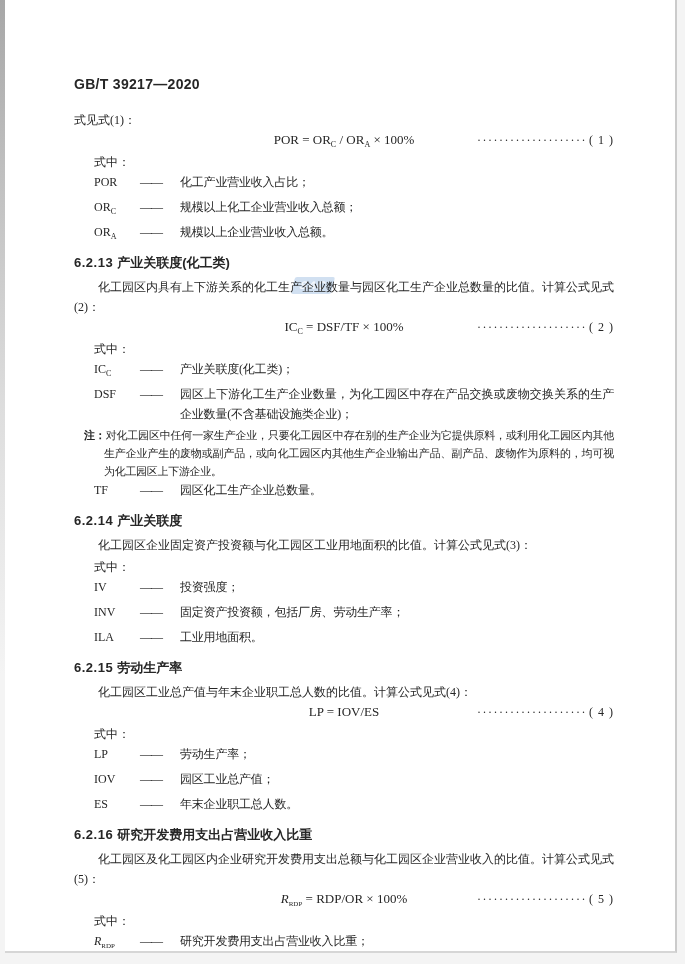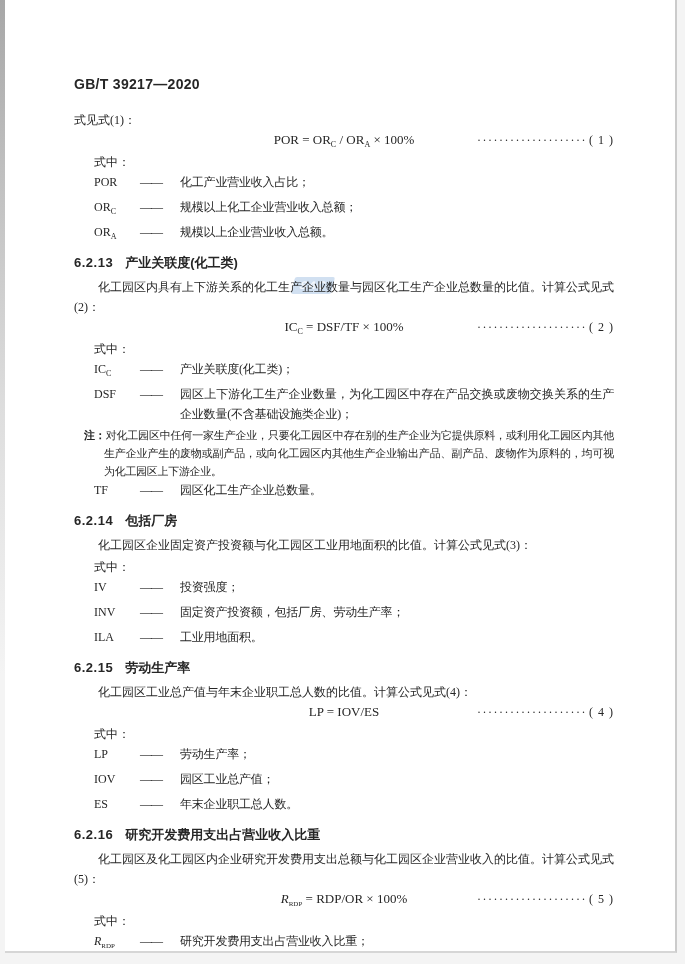--- a/index.html
+++ b/index.html
@@ -48,21 +48,21 @@
 
   .para { margin-top: 4px; text-indent: 2em; text-align: justify; }
 
   .h2 {
     margin-top: 6px;
     font-family: "Liberation Sans", "DejaVu Sans", sans-serif;
     font-weight: bold;
     font-size: 13px;
     line-height: 20px;
   }
-  .h2 .sec-num { margin-right: 12px; letter-spacing: 0.5px; }
+  .h2 .sec-num { margin-right: 4px; letter-spacing: 0.5px; }
 
   .formula-row {
     position: relative;
     height: 20px;
     text-align: center;
     font-size: 13px;
   }
   .f-expr { display: inline-block; white-space: nowrap; }
   .f-leader {
     position: absolute;
@@ -177,21 +177,21 @@
         <span class="note-label">注：</span><span>对化工园区中任何一家生产企业，只要化工园区中存在别的生产企业为它提供原料，或利用化工园区内其他生产企业产生的废物或副产品，或向化工园区内其他生产企业输出产品、副产品、废物作为原料的，均可视为化工园区上下游企业。</span>
       </div>
 
       <div class="term">
         <span class="term-key"><span>TF</span><span class="sub"></span></span>
         <span class="term-dash">——</span>
         <span class="term-desc">园区化工生产企业总数量。</span>
       </div>
 
       <div class="h2">
-        <span class="sec-num">6.2.14</span><span>包括厂房</span>
+        <span class="sec-num">6.2.14</span><span>产业关联度</span>
       </div>
       <div class="para">化工园区企业固定资产投资额与化工园区工业用地面积的比值。计算公式见式(3)：</div>
 
 
       <div class="where">式中：</div>
 
       <div class="term">
         <span class="term-key"><span>IV</span><span class="sub"></span></span>
         <span class="term-dash">——</span>
         <span class="term-desc">投资强度；</span>

